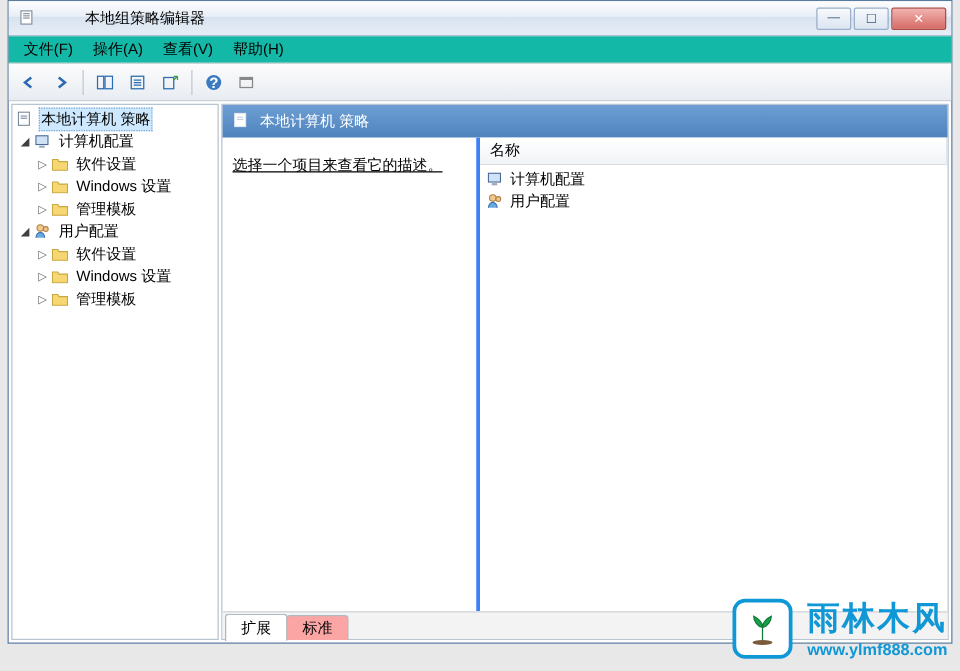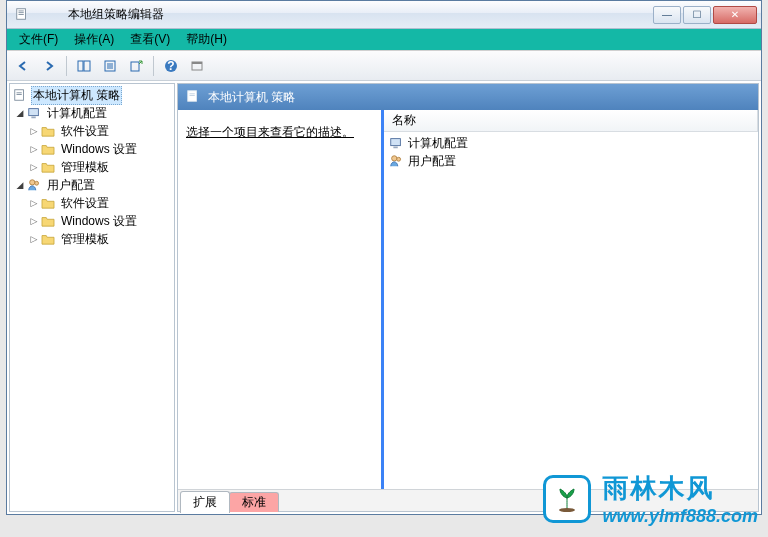--- a/index.html
+++ b/index.html
@@ -42,25 +42,25 @@
 .list-header { height:22px; border-bottom:1px solid #d8dde2; display:flex; align-items:center; }
 .lh-cell { padding:0 8px; border-right:1px solid #d8dde2; height:100%; display:flex; align-items:center; background:linear-gradient(to bottom,#fff,#f1f4f7); flex:1; }
 .list-rows { flex:1; overflow:auto; padding:2px 0; }
 .list-row { display:flex; align-items:center; height:18px; padding:0 4px; cursor:default; }
 .lr-icon { width:16px; height:16px; margin-right:4px; display:inline-flex; align-items:center; justify-content:center; }
 
 .tabstrip { height:22px; display:flex; align-items:flex-start; padding-left:2px; background:#f3f3f3; border-top:1px solid #d0d4d8; }
 .tab { padding:2px 12px; border:1px solid #b0b8c0; border-bottom:none; background:#fff; margin-right:-1px; border-radius:3px 3px 0 0; cursor:default; position:relative; top:1px; }
 .tab.inactive { background:#fca5a5; top:2px; padding-top:1px; padding-bottom:1px; }
 
-.watermark { position:absolute; right:10px; bottom:10px; display:flex; align-items:center; gap:12px; pointer-events:none; }
+.watermark { position:absolute; right:10px; bottom:10px; display:flex; align-items:flex-end; gap:12px; pointer-events:none; }
 .wm-logo { width:48px; height:48px; background:#fff; border:3px solid #1097d5; border-radius:10px; display:flex; align-items:center; justify-content:center; }
 .wm-text { color:#1097d5; font-weight:bold; }
 .wm-text .t1 { font-size:26px; letter-spacing:2px; }
-.wm-text .t2 { font-size:18px; font-style:italic; }
+.wm-text .t2 { font-size:13px; }
 
 
 .svg-folder { width:14px; height:12px; }
 .svg-policy { width:14px; height:14px; }
 .svg-comp { width:14px; height:14px; }
 .svg-user { width:14px; height:14px; }
 </style>
 </head>
 <body>
 

